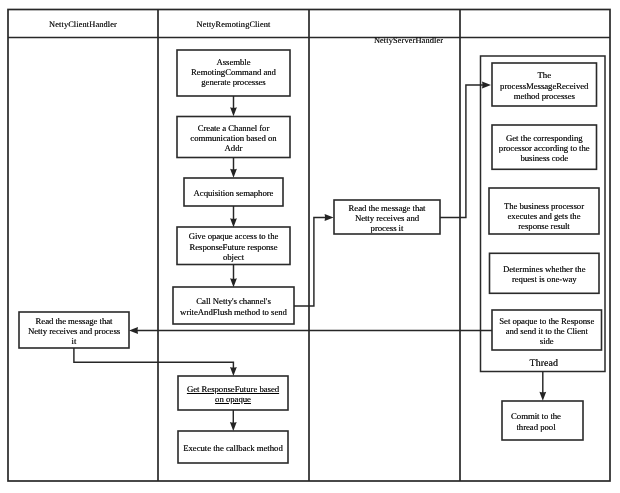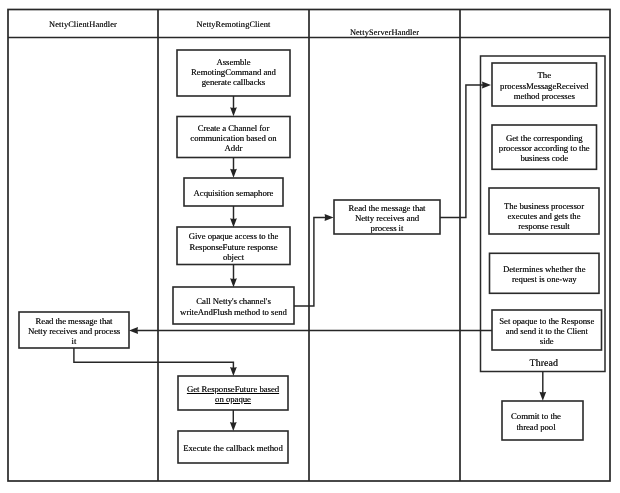--- a/index.html
+++ b/index.html
@@ -75,26 +75,26 @@
     <path d="M 333.6 217.5 L 324.6 214.1 Q 325.70000000000005 217.5 324.6 220.9 Z"></path>
     <path d="M 491.0 85.0 L 482.0 81.6 Q 483.1 85.0 482.0 88.4 Z"></path>
     <path d="M 129.0 330.5 L 138.0 327.1 Q 136.9 330.5 138.0 333.9 Z"></path>
     <path d="M 233.4 376.0 L 230.0 367.0 Q 233.4 368.1 236.8 367.0 Z"></path>
     <path d="M 233.3 430.9 L 229.9 421.9 Q 233.3 423.0 236.70000000000002 421.9 Z"></path>
     <path d="M 542.8 400.7 L 539.4 391.7 Q 542.8 392.8 546.1999999999999 391.7 Z"></path>
   </g>
 </svg>
   <div class="lane-title" style="left:8px;top:20px;width:150.0px;">NettyClientHandler</div>
   <div class="lane-title" style="left:158.0px;top:20px;width:151.0px;">NettyRemotingClient</div>
-  <div class="lane-title" style="left:309.0px;top:28px;width:151.0px;">NettyServerHandler</div>
+  <div class="lane-title" style="left:309.0px;top:36px;width:151.0px;padding-left:24px;">NettyServerHandler</div>
   <div class="nodebox" style="left:177px;top:50px;width:113px;height:42px;justify-content:flex-end;">
       <div class="lines">
         <div>Assemble</div>
         <div>RemotingCommand and</div>
-        <div>generate callbacks</div>
+        <div>generate processes</div>
       </div>
     </div>
   <div class="nodebox" style="left:177px;top:116.5px;width:113px;height:41px;">
       <div class="lines">
         <div>Create a Channel for</div>
         <div>communication based on</div>
         <div>Addr</div>
       </div>
     </div>
   <div class="nodebox" style="left:184px;top:178px;width:99px;height:28px;">

